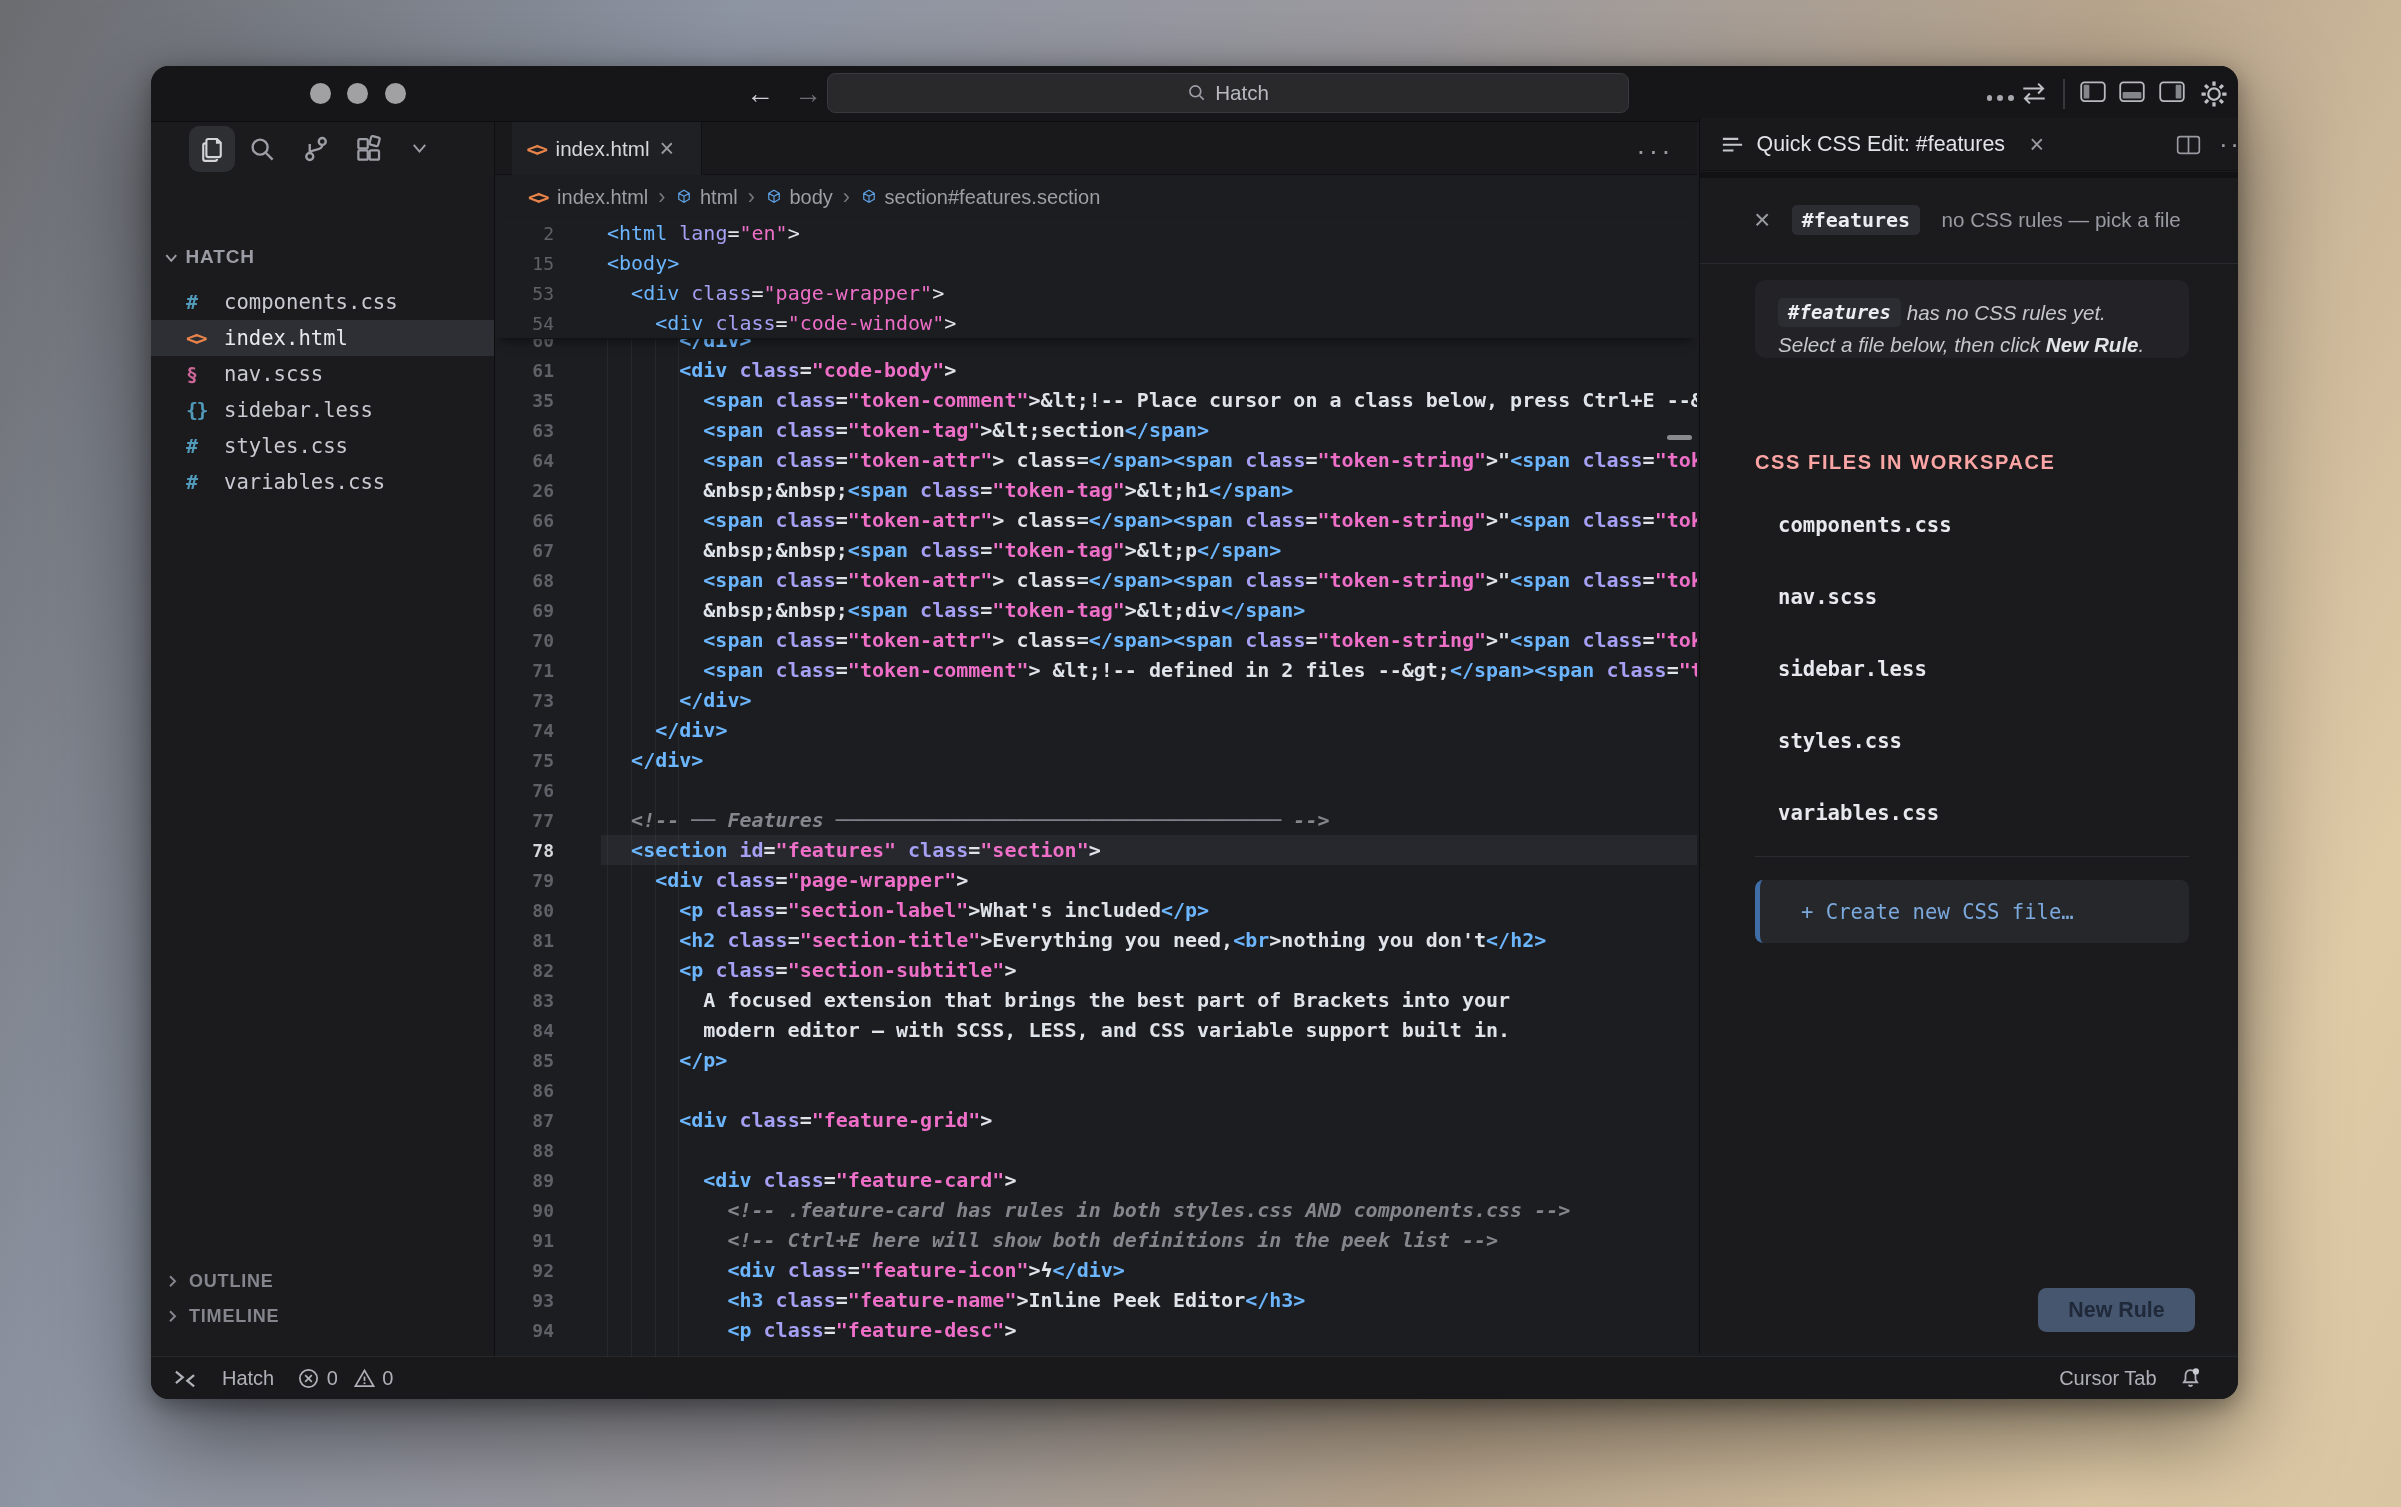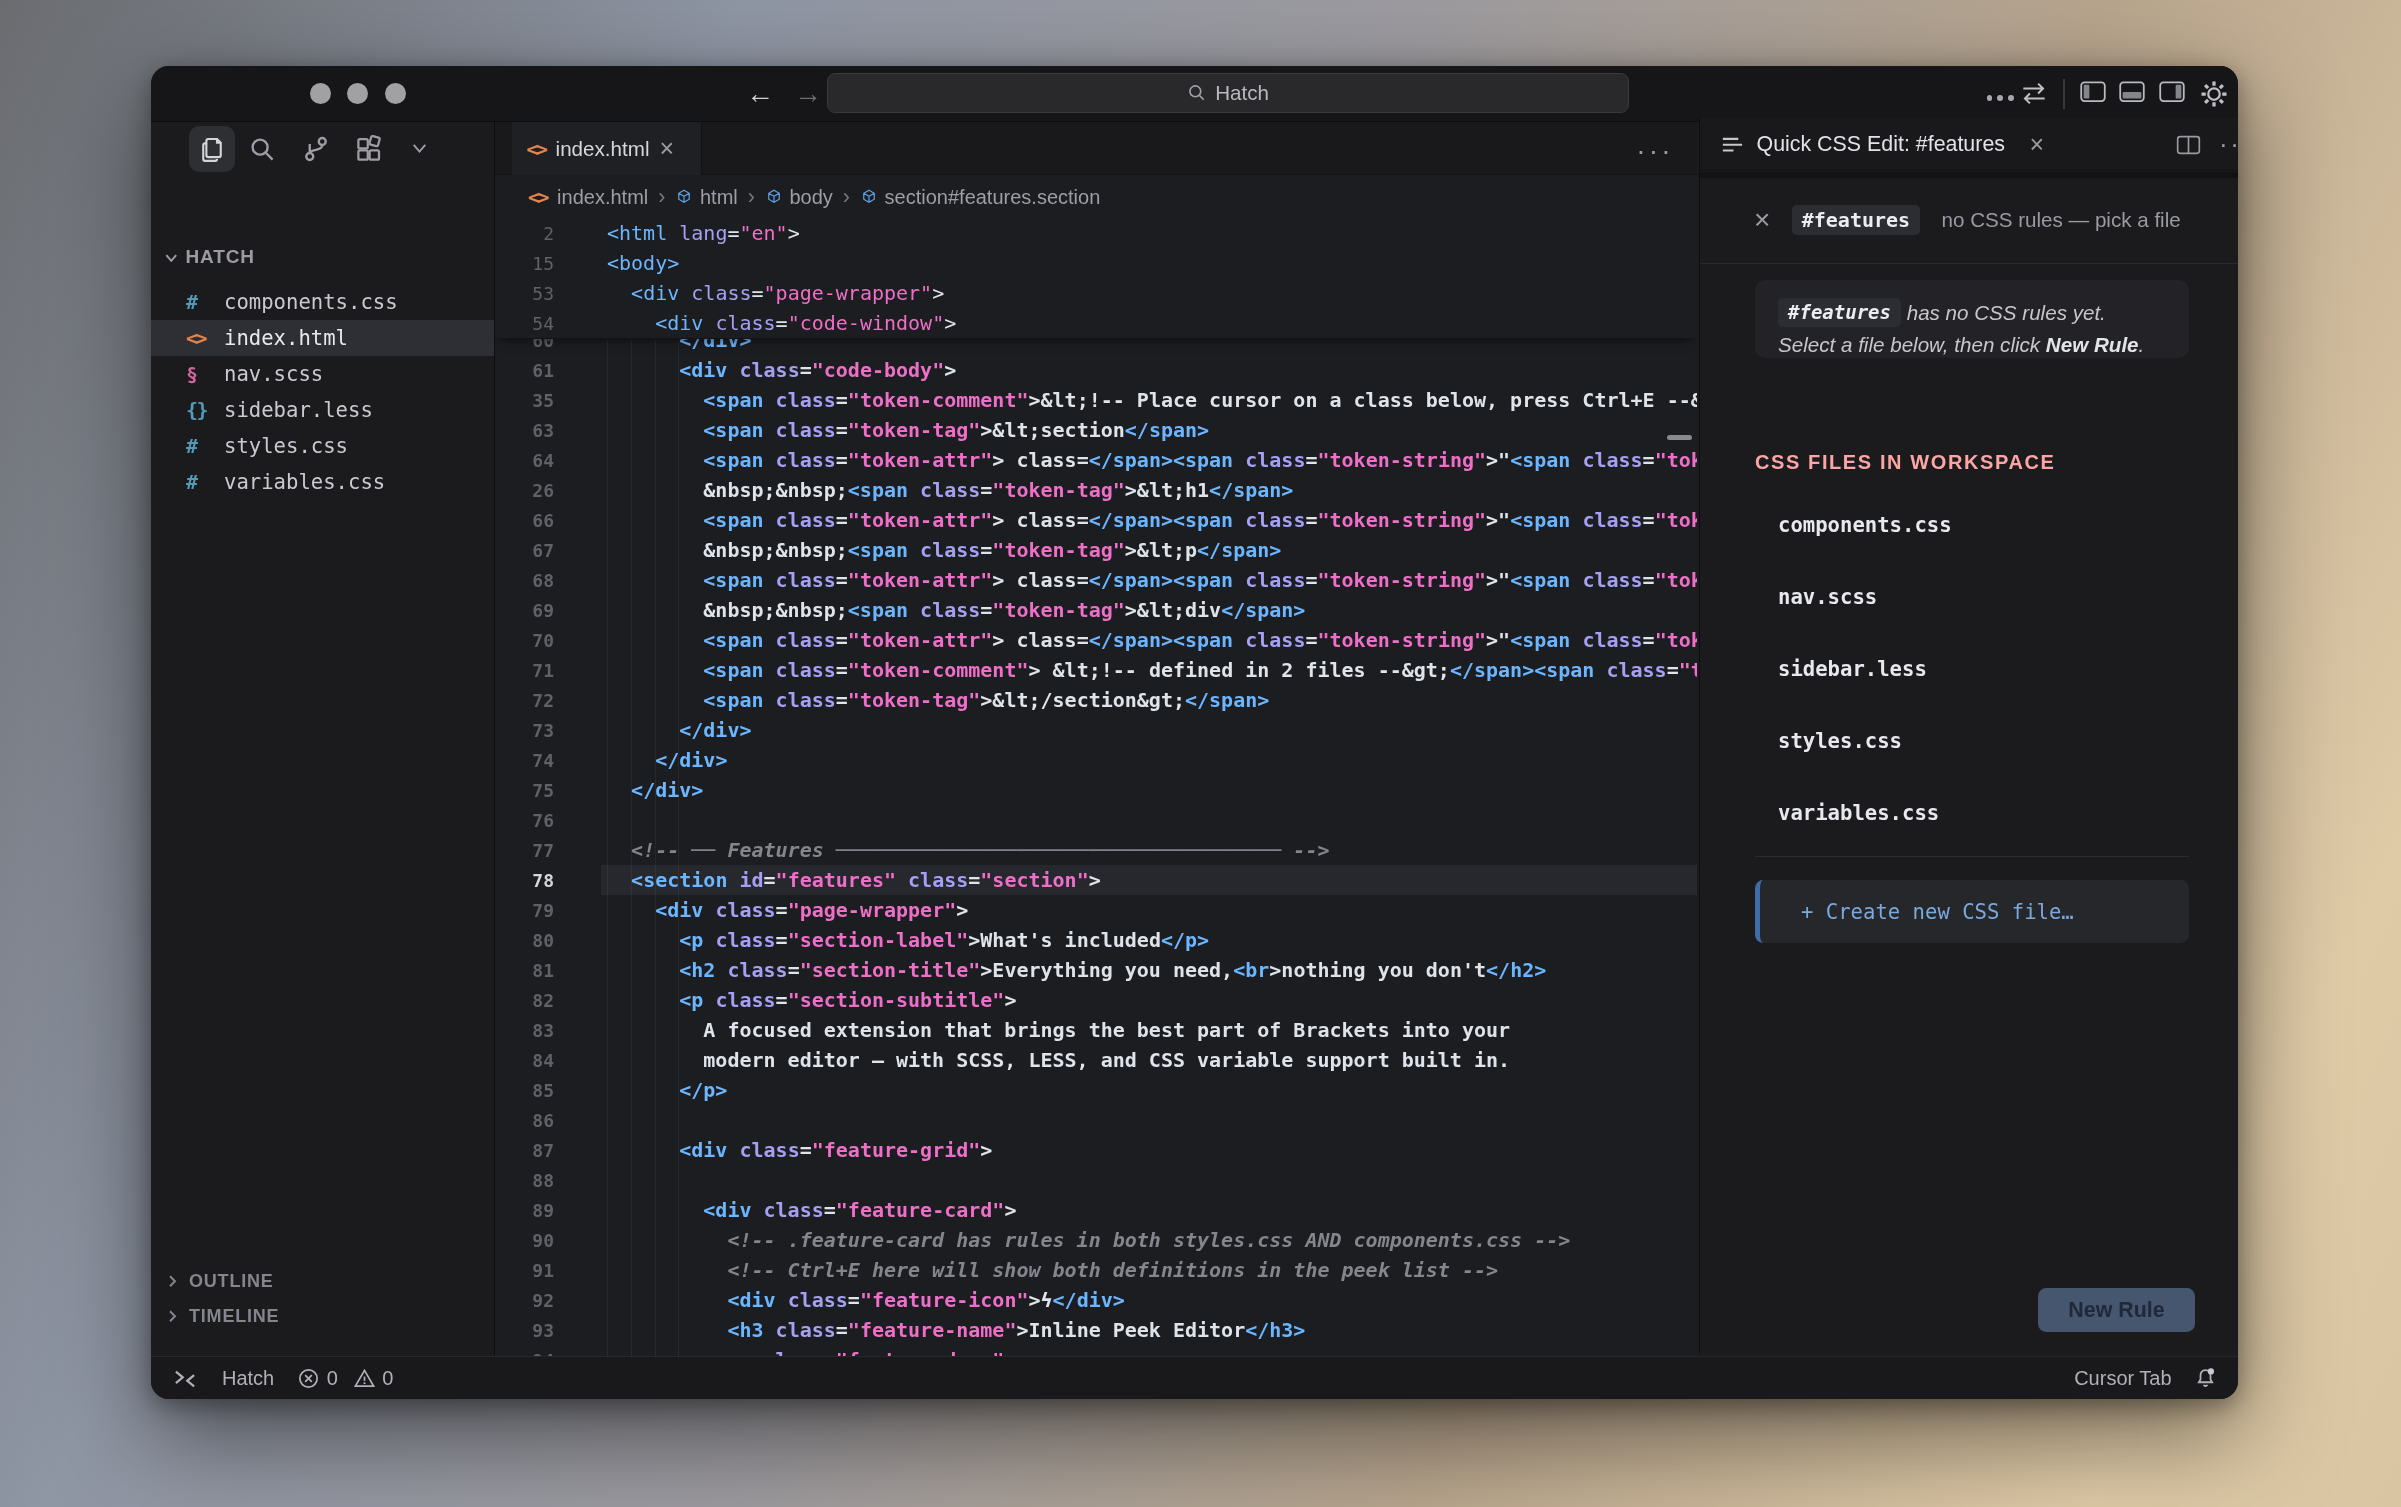--- a/index.html
+++ b/index.html
@@ -98,21 +98,21 @@
     color:#7ba9dc; font-family:"DejaVu Sans Mono", monospace; font-size:20.6px; }
   .newrule { position:absolute; left:338px; top:1170px; width:157px; height:44px; background:#46566f;
     border-radius:8.2px; display:flex; align-items:center; justify-content:center;
     color:#20293a; font-size:21.4px; font-weight:bold; }
 
   
   .statusbar { position:absolute; left:0; bottom:0; width:100%; height:43px; background:#19191c;
     border-top:0.8px solid #27272a; display:flex; align-items:center; color:#b0b1b8; font-size:20px; }
   .st-left { display:flex; align-items:center; gap:23px; padding-left:20px; }
   .st-group { display:flex; align-items:center; gap:6.6px; }
-  .st-right { margin-left:auto; display:flex; align-items:center; gap:21.4px; padding-right:20px; }
+  .st-right { margin-left:auto; display:flex; align-items:center; gap:21.4px; padding-right:35px; }
 
   svg { display:block; }
 </style>
 </head>
 <body>
 
 <div class="desktop">
   <div class="window">
 
     <div class="titlebar">
@@ -311,21 +311,20 @@
             <div class="cl"><span class="ln">35</span><span class="ct"><span class="tk-p">        </span><span class="tk-t">&lt;span</span><span class="tk-a"> class</span><span class="tk-p">=</span><span class="tk-s">"token-comment"</span><span class="tk-p">&gt;&amp;lt;!-- Place cursor on a class below, press Ctrl+E --&amp;gt;</span></span></div>
             <div class="cl"><span class="ln">63</span><span class="ct"><span class="tk-p">        </span><span class="tk-t">&lt;span</span><span class="tk-a"> class</span><span class="tk-p">=</span><span class="tk-s">"token-tag"</span><span class="tk-p">&gt;&amp;lt;section</span><span class="tk-t">&lt;/span&gt;</span></span></div>
             <div class="cl"><span class="ln">64</span><span class="ct"><span class="tk-p">        </span><span class="tk-t">&lt;span</span><span class="tk-a"> class</span><span class="tk-p">=</span><span class="tk-s">"token-attr"</span><span class="tk-p">&gt; class=</span><span class="tk-t">&lt;/span&gt;&lt;span</span><span class="tk-a"> class</span><span class="tk-p">=</span><span class="tk-s">"token-string"</span><span class="tk-p">&gt;"</span><span class="tk-t">&lt;span</span><span class="tk-a"> class</span><span class="tk-p">=</span><span class="tk-s">"token-class"</span></span></div>
             <div class="cl"><span class="ln">26</span><span class="ct"><span class="tk-p">        &amp;nbsp;&amp;nbsp;</span><span class="tk-t">&lt;span</span><span class="tk-a"> class</span><span class="tk-p">=</span><span class="tk-s">"token-tag"</span><span class="tk-p">&gt;&amp;lt;h1</span><span class="tk-t">&lt;/span&gt;</span></span></div>
             <div class="cl"><span class="ln">66</span><span class="ct"><span class="tk-p">        </span><span class="tk-t">&lt;span</span><span class="tk-a"> class</span><span class="tk-p">=</span><span class="tk-s">"token-attr"</span><span class="tk-p">&gt; class=</span><span class="tk-t">&lt;/span&gt;&lt;span</span><span class="tk-a"> class</span><span class="tk-p">=</span><span class="tk-s">"token-string"</span><span class="tk-p">&gt;"</span><span class="tk-t">&lt;span</span><span class="tk-a"> class</span><span class="tk-p">=</span><span class="tk-s">"token-class"</span></span></div>
             <div class="cl"><span class="ln">67</span><span class="ct"><span class="tk-p">        &amp;nbsp;&amp;nbsp;</span><span class="tk-t">&lt;span</span><span class="tk-a"> class</span><span class="tk-p">=</span><span class="tk-s">"token-tag"</span><span class="tk-p">&gt;&amp;lt;p</span><span class="tk-t">&lt;/span&gt;</span></span></div>
             <div class="cl"><span class="ln">68</span><span class="ct"><span class="tk-p">        </span><span class="tk-t">&lt;span</span><span class="tk-a"> class</span><span class="tk-p">=</span><span class="tk-s">"token-attr"</span><span class="tk-p">&gt; class=</span><span class="tk-t">&lt;/span&gt;&lt;span</span><span class="tk-a"> class</span><span class="tk-p">=</span><span class="tk-s">"token-string"</span><span class="tk-p">&gt;"</span><span class="tk-t">&lt;span</span><span class="tk-a"> class</span><span class="tk-p">=</span><span class="tk-s">"token-class"</span></span></div>
             <div class="cl"><span class="ln">69</span><span class="ct"><span class="tk-p">        &amp;nbsp;&amp;nbsp;</span><span class="tk-t">&lt;span</span><span class="tk-a"> class</span><span class="tk-p">=</span><span class="tk-s">"token-tag"</span><span class="tk-p">&gt;&amp;lt;div</span><span class="tk-t">&lt;/span&gt;</span></span></div>
             <div class="cl"><span class="ln">70</span><span class="ct"><span class="tk-p">        </span><span class="tk-t">&lt;span</span><span class="tk-a"> class</span><span class="tk-p">=</span><span class="tk-s">"token-attr"</span><span class="tk-p">&gt; class=</span><span class="tk-t">&lt;/span&gt;&lt;span</span><span class="tk-a"> class</span><span class="tk-p">=</span><span class="tk-s">"token-string"</span><span class="tk-p">&gt;"</span><span class="tk-t">&lt;span</span><span class="tk-a"> class</span><span class="tk-p">=</span><span class="tk-s">"token-class"</span></span></div>
             <div class="cl"><span class="ln">71</span><span class="ct"><span class="tk-p">        </span><span class="tk-t">&lt;span</span><span class="tk-a"> class</span><span class="tk-p">=</span><span class="tk-s">"token-comment"</span><span class="tk-p">&gt; &amp;lt;!-- defined in 2 files --&amp;gt;</span><span class="tk-t">&lt;/span&gt;&lt;span</span><span class="tk-a"> class</span><span class="tk-p">=</span><span class="tk-s">"token-tag"</span></span></div>
-            <div class="cl"><span class="ln">72</span><span class="ct"><span class="tk-p">        </span><span class="tk-t">&lt;span</span><span class="tk-a"> class</span><span class="tk-p">=</span><span class="tk-s">"token-tag"</span><span class="tk-p">&gt;&amp;lt;/section&amp;gt;</span><span class="tk-t">&lt;/span&gt;</span></span></div>
             <div class="cl"><span class="ln">73</span><span class="ct"><span class="tk-p">      </span><span class="tk-t">&lt;/div&gt;</span></span></div>
             <div class="cl"><span class="ln">74</span><span class="ct"><span class="tk-p">    </span><span class="tk-t">&lt;/div&gt;</span></span></div>
             <div class="cl"><span class="ln">75</span><span class="ct"><span class="tk-p">  </span><span class="tk-t">&lt;/div&gt;</span></span></div>
             <div class="cl"><span class="ln">76</span><span class="ct"></span></div>
             <div class="cl"><span class="ln">77</span><span class="ct"><span class="tk-c">  &lt;!-- ── Features ───────────────────────────────────── --&gt;</span></span></div>
             <div class="cl cur"><span class="ln">78</span><span class="ct"><span class="tk-p">  </span><span class="tk-t">&lt;section</span><span class="tk-a"> id</span><span class="tk-p">=</span><span class="tk-s">"features"</span><span class="tk-a"> class</span><span class="tk-p">=</span><span class="tk-s">"section"</span><span class="tk-p">&gt;</span></span></div>
             <div class="cl"><span class="ln">79</span><span class="ct"><span class="tk-p">    </span><span class="tk-t">&lt;div</span><span class="tk-a"> class</span><span class="tk-p">=</span><span class="tk-s">"page-wrapper"</span><span class="tk-p">&gt;</span></span></div>
             <div class="cl"><span class="ln">80</span><span class="ct"><span class="tk-p">      </span><span class="tk-t">&lt;p</span><span class="tk-a"> class</span><span class="tk-p">=</span><span class="tk-s">"section-label"</span><span class="tk-p">&gt;What's included</span><span class="tk-t">&lt;/p&gt;</span></span></div>
             <div class="cl"><span class="ln">81</span><span class="ct"><span class="tk-p">      </span><span class="tk-t">&lt;h2</span><span class="tk-a"> class</span><span class="tk-p">=</span><span class="tk-s">"section-title"</span><span class="tk-p">&gt;Everything you need,</span><span class="tk-t">&lt;br</span><span class="tk-p">&gt;nothing you don't</span><span class="tk-t">&lt;/h2&gt;</span></span></div>
             <div class="cl"><span class="ln">82</span><span class="ct"><span class="tk-p">      </span><span class="tk-t">&lt;p</span><span class="tk-a"> class</span><span class="tk-p">=</span><span class="tk-s">"section-subtitle"</span><span class="tk-p">&gt;</span></span></div>

